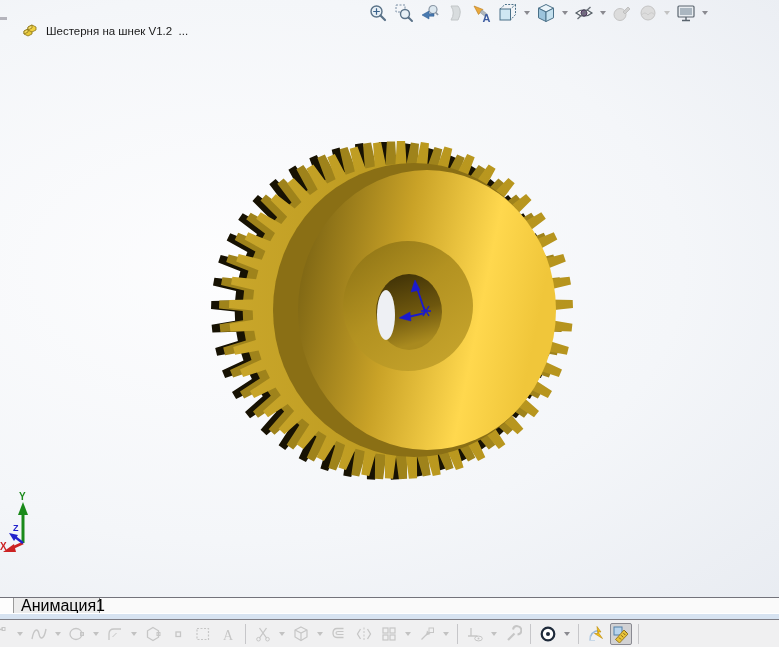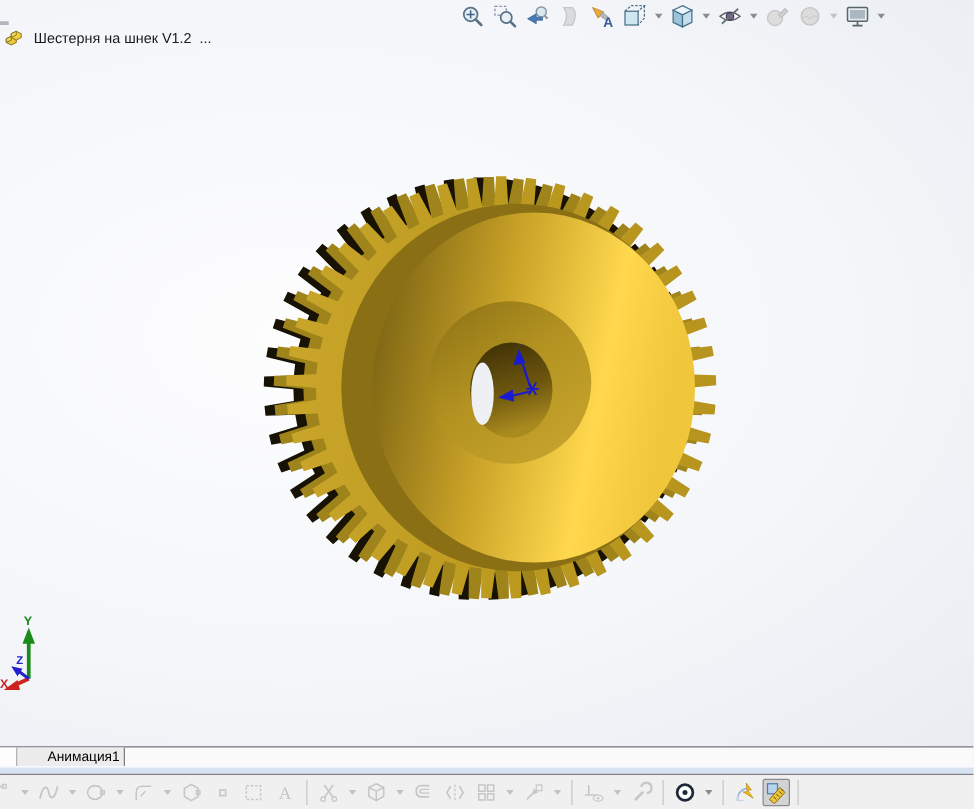--- a/index.html
+++ b/index.html
@@ -2,40 +2,40 @@
 <html><head>
 <meta charset="utf-8">
 <style>
   html,body{margin:0;padding:0;background:#ddd;}
   #screen{position:relative;width:779px;height:647px;overflow:hidden;
           font-family:"Liberation Sans",sans-serif;background:#fff;}
   
   #viewport{position:absolute;left:0;top:0;width:779px;height:597px;
     background:radial-gradient(120% 95% at 30% 45%, #fdfdfe 0%, #f4f6f9 48%, #e3e7ee 100%);}
   #collapse-notch{position:absolute;left:0;top:17px;width:7px;height:3px;background:#b4b4bc;}
-  #part-label{position:absolute;left:3px;top:23px;display:flex;align-items:center;gap:5px;
+  #part-label{position:absolute;left:22px;top:23px;display:flex;align-items:center;gap:5px;
     font-size:11.5px;color:#1a1a1a;white-space:pre;}
   
   #hud{position:absolute;left:366px;top:1px;display:flex;align-items:center;gap:2px;}
   .hbtn{width:24px;height:24px;display:flex;align-items:center;justify-content:center;}
   
   .dd{width:10px;height:22px;display:flex;align-items:center;justify-content:center;}
   .dd i{display:block;width:0;height:0;border-left:3.5px solid transparent;
         border-right:3.5px solid transparent;border-top:4px solid #8a8a90;}
   .dd.dis i{border-top-color:#c2c2c2;}
   
   #gear-svg{position:absolute;left:0;top:0;}
   
   #triad{position:absolute;left:0px;top:490px;}
   
   #tabbar{position:absolute;left:0;top:597px;width:779px;height:16px;background:#fafafa;
     border-top:1px solid #73737b;box-sizing:border-box;display:flex;align-items:stretch;}
   #tab-sliver{width:13px;border-right:1px solid #9a9a9a;background:#fdfdfd;}
   .tab{width:86px;background:#ececec;border-right:1px solid #808080;
-    font-size:11px;color:#000;display:flex;align-items:center;padding-left:24px;box-sizing:border-box;}
+    font-size:16px;color:#000;display:flex;align-items:center;padding-left:7px;box-sizing:border-box;}
   #blue-strip{position:absolute;left:0;top:613px;width:779px;height:6px;background:#d7e3f1;
     border-top:1px solid #fff;box-sizing:border-box;}
   
   #btb{position:absolute;left:0;top:619px;width:779px;height:28px;background:#f0f0f1;
     border-top:1px solid #7d7d85;box-sizing:border-box;
     display:flex;align-items:center;gap:3px;overflow:hidden;}
   .tbtn{width:22px;height:22px;display:flex;align-items:center;justify-content:center;flex:none;}
   .tbtn.pressed{background:#d2d2d4;border:1px solid #8a8a92;border-radius:2px;box-sizing:border-box;}
   .vsep{width:1px;height:20px;background:#c6c6c9;margin:0 3px;flex:none;}
 </style>

